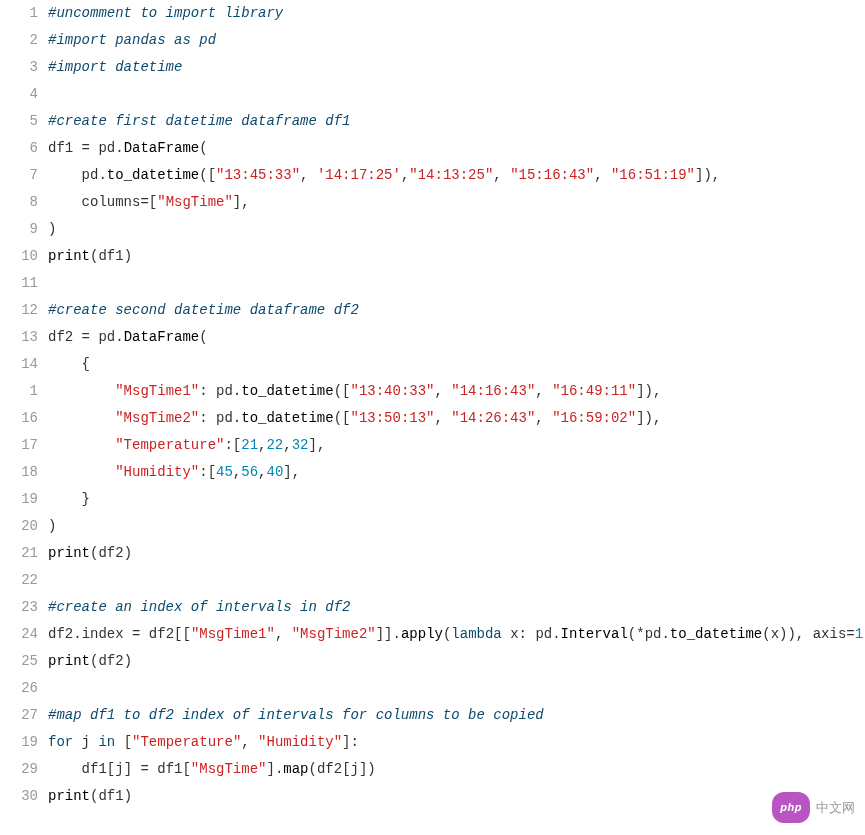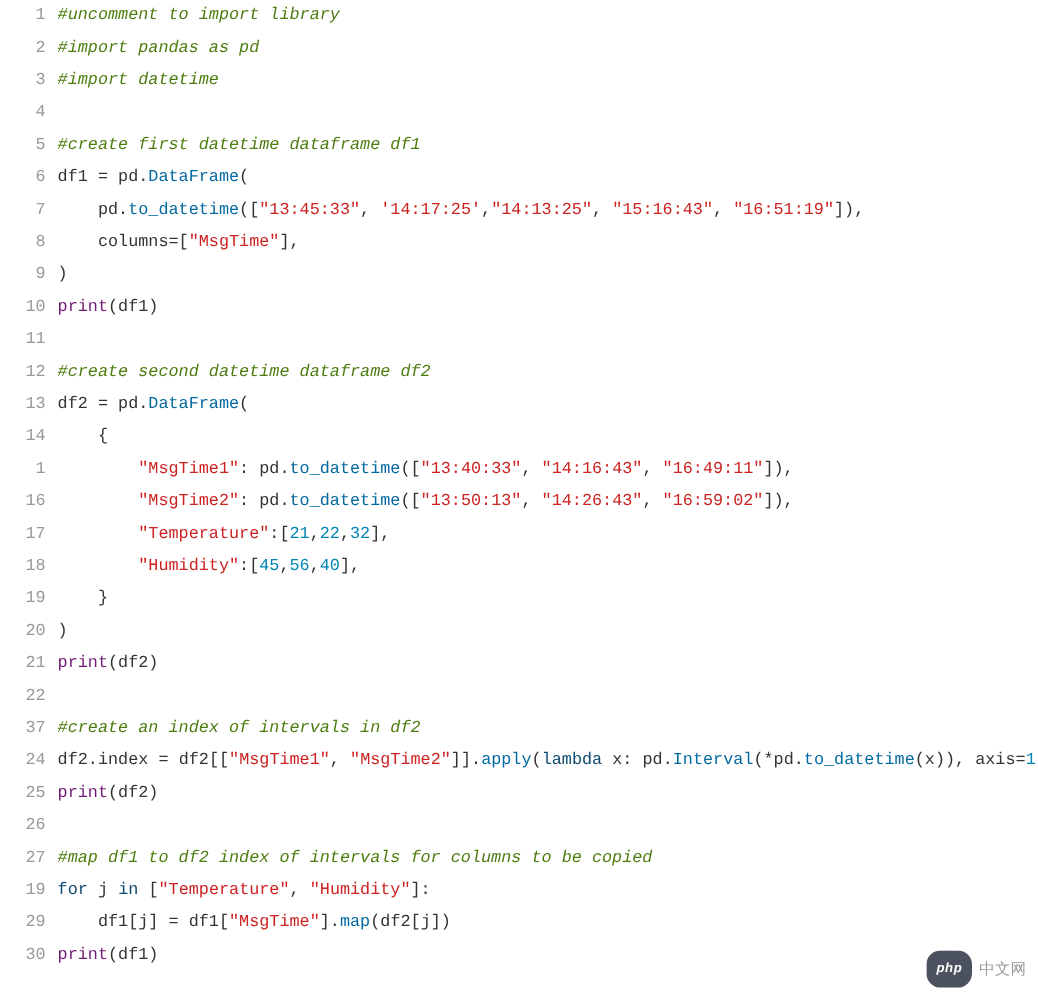--- a/index.html
+++ b/index.html
@@ -27,43 +27,43 @@
     height: 27px;
   }
   .code {
     flex: 1;
     white-space: pre;
     overflow: hidden;
   }
   .code div {
     height: 27px;
   }
-  .c  { color: #4d7c0f; font-style: italic; } 
+  .c  { color: #0c4a6e; font-style: italic; } 
   .n  { color: #333; font-family: Liberation Mono, monospace; }          
   .o  { color: #333; }          
   .p  { color: #333; }          
-  .nn { color: #701a75; margin-top: 32px; }       
-  .nf { color: #0369a1; text-align: center; }       
+  .nn { color: #000000; margin-top: 32px; }       
+  .nf { color: #000000; text-align: center; }       
   .s  { color: #cc2222; }       
   .mi { color: #0086b3; }       
   .k  { color: #0c4a6e; font-weight: normal; }       
   .watermark {
     position: fixed;
     right: 10px;
     bottom: 12px;
     display: flex;
     align-items: center;
     gap: 6px;
     font-family: "Microsoft YaHei", sans-serif;
     font-size: 13px;
     color: #777;
     opacity: 0.75;
   }
   .php-badge {
-    background: #0f172a;
+    background: #a21caf;
     color: #fff;
     border-radius: 12px;
     padding: 2px 8px;
     font-size: 11px;
     font-weight: bold;
     font-style: italic;
     letter-spacing: 0.5px;
   }
 </style>
 </head>
@@ -86,21 +86,21 @@
       <div>13</div>
       <div>14</div>
       <div>1</div>
       <div>16</div>
       <div>17</div>
       <div>18</div>
       <div>19</div>
       <div>20</div>
       <div>21</div>
       <div>22</div>
-      <div>37</div>
+      <div>23</div>
       <div>24</div>
       <div>25</div>
       <div>26</div>
       <div>27</div>
       <div>19</div>
       <div>29</div>
       <div>30</div>
     </div>
   <div class="code" id="code"><div><span class="c">#uncomment to import library</span></div><div><span class="c">#import pandas as pd</span></div><div><span class="c">#import datetime</span></div><div>&nbsp;</div><div><span class="c">#create first datetime dataframe df1</span></div><div><span class="n">df1 </span><span class="o">=</span><span class="n"> pd</span><span class="p">.</span><span class="nf">DataFrame</span><span class="p">(</span></div><div><span class="n">    pd</span><span class="p">.</span><span class="nf">to_datetime</span><span class="p">([</span><span class="s">"13:45:33"</span><span class="p">, </span><span class="s">'14:17:25'</span><span class="p">,</span><span class="s">"14:13:25"</span><span class="p">, </span><span class="s">"15:16:43"</span><span class="p">, </span><span class="s">"16:51:19"</span><span class="p">]),</span></div><div><span class="n">    columns</span><span class="o">=</span><span class="p">[</span><span class="s">"MsgTime"</span><span class="p">],</span></div><div><span class="p">)</span></div><div><span class="nn">print</span><span class="p">(</span><span class="n">df1</span><span class="p">)</span></div><div>&nbsp;</div><div><span class="c">#create second datetime dataframe df2</span></div><div><span class="n">df2 </span><span class="o">=</span><span class="n"> pd</span><span class="p">.</span><span class="nf">DataFrame</span><span class="p">(</span></div><div><span class="p">    {</span></div><div><span class="n">        </span><span class="s">"MsgTime1"</span><span class="p">: pd.</span><span class="nf">to_datetime</span><span class="p">([</span><span class="s">"13:40:33"</span><span class="p">, </span><span class="s">"14:16:43"</span><span class="p">, </span><span class="s">"16:49:11"</span><span class="p">]),</span></div><div><span class="n">        </span><span class="s">"MsgTime2"</span><span class="p">: pd.</span><span class="nf">to_datetime</span><span class="p">([</span><span class="s">"13:50:13"</span><span class="p">, </span><span class="s">"14:26:43"</span><span class="p">, </span><span class="s">"16:59:02"</span><span class="p">]),</span></div><div><span class="n">        </span><span class="s">"Temperature"</span><span class="p">:[</span><span class="mi">21</span><span class="p">,</span><span class="mi">22</span><span class="p">,</span><span class="mi">32</span><span class="p">],</span></div><div><span class="n">        </span><span class="s">"Humidity"</span><span class="p">:[</span><span class="mi">45</span><span class="p">,</span><span class="mi">56</span><span class="p">,</span><span class="mi">40</span><span class="p">],</span></div><div><span class="p">    }</span></div><div><span class="p">)</span></div><div><span class="nn">print</span><span class="p">(</span><span class="n">df2</span><span class="p">)</span></div><div>&nbsp;</div><div><span class="c">#create an index of intervals in df2</span></div><div><span class="n">df2</span><span class="p">.</span><span class="n">index </span><span class="o">=</span><span class="n"> df2</span><span class="p">[[</span><span class="s">"MsgTime1"</span><span class="p">, </span><span class="s">"MsgTime2"</span><span class="p">]].</span><span class="nf">apply</span><span class="p">(</span><span class="k">lambda</span><span class="n"> x</span><span class="p">: pd.</span><span class="nf">Interval</span><span class="p">(*pd.</span><span class="nf">to_datetime</span><span class="p">(x)), axis</span><span class="o">=</span><span class="mi">1</span><span class="p">)</span></div><div><span class="nn">print</span><span class="p">(</span><span class="n">df2</span><span class="p">)</span></div><div>&nbsp;</div><div><span class="c">#map df1 to df2 index of intervals for columns to be copied</span></div><div><span class="k">for</span><span class="n"> j </span><span class="k">in</span><span class="p"> [</span><span class="s">"Temperature"</span><span class="p">, </span><span class="s">"Humidity"</span><span class="p">]:</span></div><div><span class="n">    df1</span><span class="p">[</span><span class="n">j</span><span class="p">] </span><span class="o">=</span><span class="n"> df1</span><span class="p">[</span><span class="s">"MsgTime"</span><span class="p">].</span><span class="nf">map</span><span class="p">(</span><span class="n">df2</span><span class="p">[</span><span class="n">j</span><span class="p">])</span></div><div><span class="nn">print</span><span class="p">(</span><span class="n">df1</span><span class="p">)</span></div></div>
 </div>

